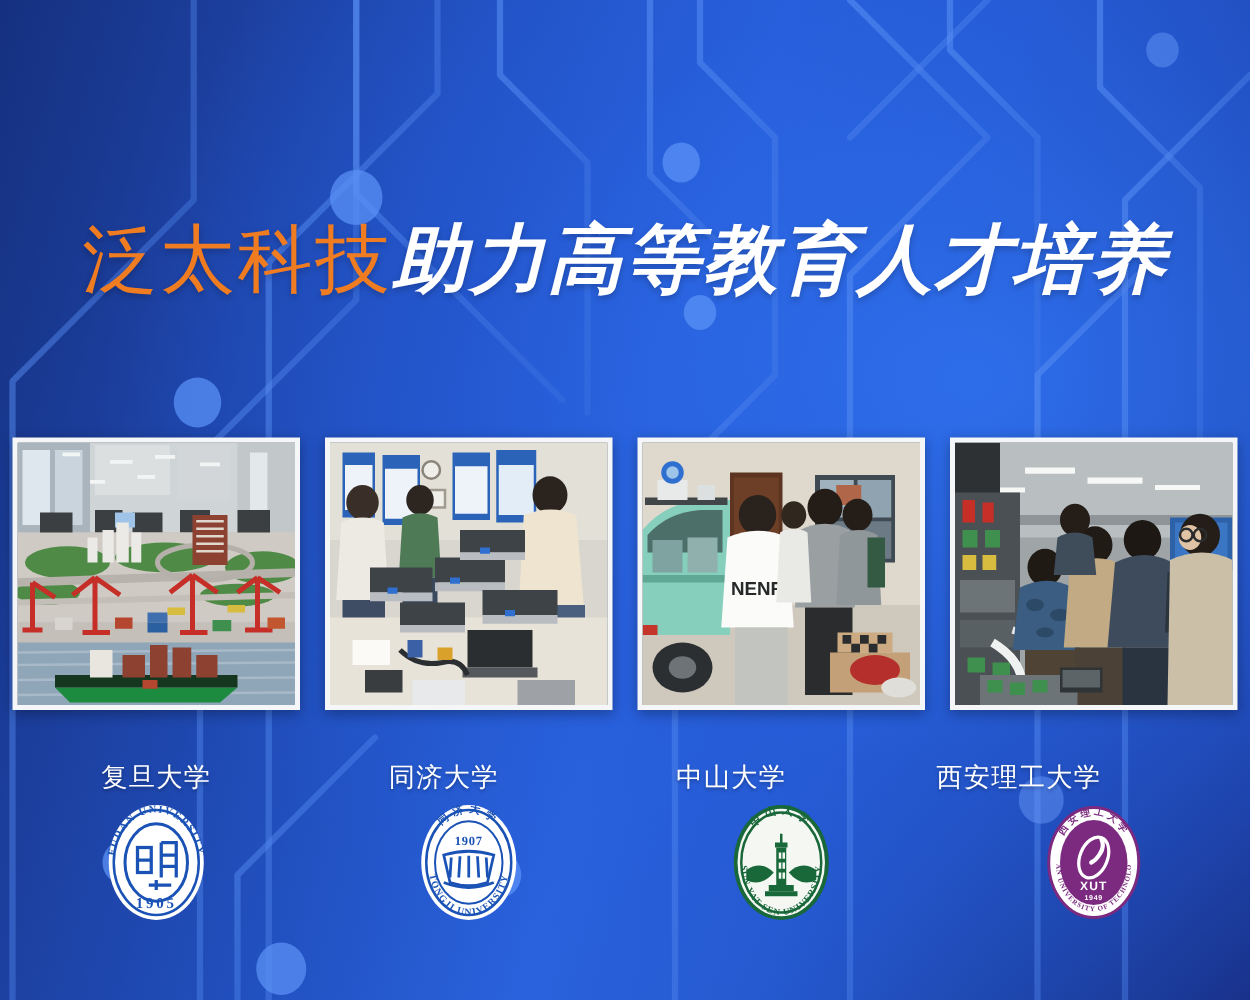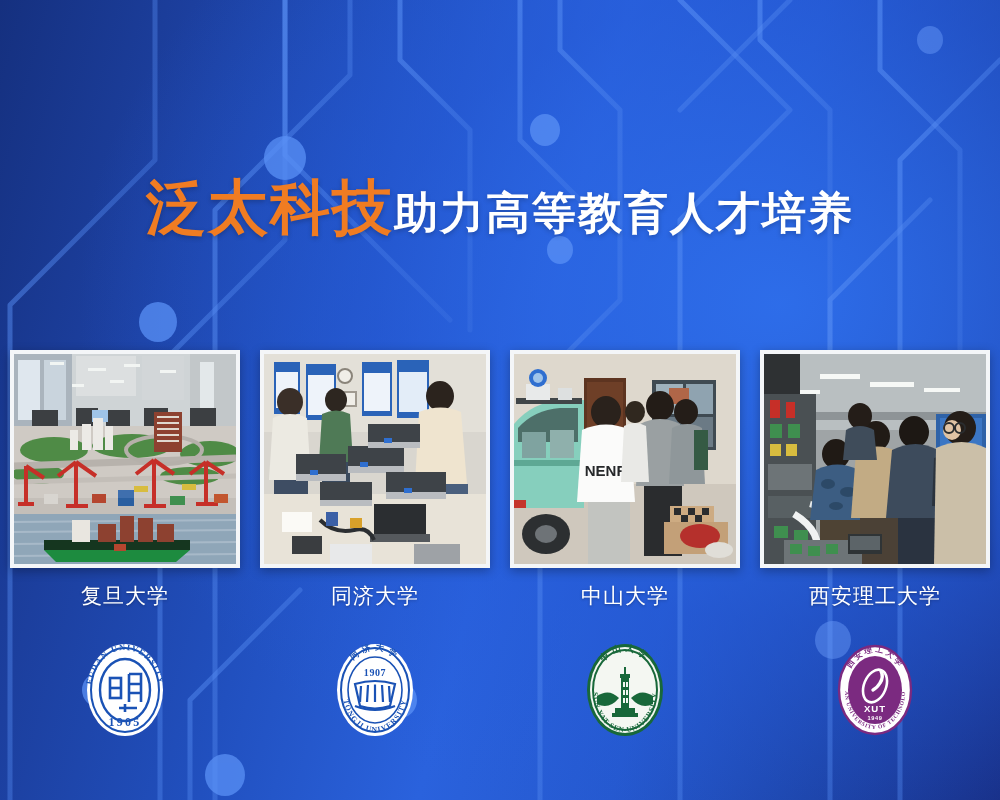--- a/index.html
+++ b/index.html
@@ -16,26 +16,27 @@
   }
   
   #circuit{position:absolute;inset:0;width:1000px;height:800px;}
   
   .title-wrap{
     position:absolute;left:0;right:0;top:178px;text-align:center;
     line-height:1;white-space:nowrap;
   }
   .title-row{display:inline-block;}
   .t-brand{
-    font-size:60px;font-weight:700;color:#F07C22;letter-spacing:2px;
+    font-size:60px;font-weight:400;color:#F07C22;letter-spacing:2px;
     text-shadow:0 2px 5px rgba(0,0,0,0.22);
   }
   .t-rest{
-    font-size:44px;font-weight:700;color:#ffffff;letter-spacing:2px;
+    font-size:60px;font-weight:700;color:#ffffff;letter-spacing:2px;
     text-shadow:0 2px 5px rgba(0,0,0,0.22);
+    font-style:italic;
   }
   .subtitle{
     position:absolute;top:277px;right:160px;
     font-size:30px;font-weight:700;color:#F07C22;letter-spacing:1px;
     text-shadow:0 1px 4px rgba(0,0,0,0.25);
   }
   
   .cards{
     position:absolute;top:350px;left:10px;width:980px;height:220px;
     display:flex;justify-content:space-between;
@@ -44,22 +45,22 @@
     width:230px;height:218px;background:#f4f6f8;
     padding:4px;box-sizing:border-box;
     box-shadow:0 3px 10px rgba(0,0,0,0.30);
   }
   .photo{
     width:100%;height:100%;position:relative;overflow:hidden;background:#8a8f95;
   }
   .photo svg{display:block;width:100%;height:100%;}
   
   .labels{
-    position:absolute;top:582px;left:10px;width:980px;height:32px;
-    display:flex;justify-content:space-between;
+    position:absolute;top:608px;left:10px;width:980px;height:32px;
+    display:flex;
   }
   .label{
     width:230px;text-align:center;color:#ffffff;font-size:21px;font-weight:400;
     letter-spacing:1px;text-shadow:0 1px 3px rgba(0,0,0,0.3);
   }
   
   .logos{
     position:absolute;top:640px;left:10px;width:980px;height:100px;
     display:flex;justify-content:space-between;
   }

